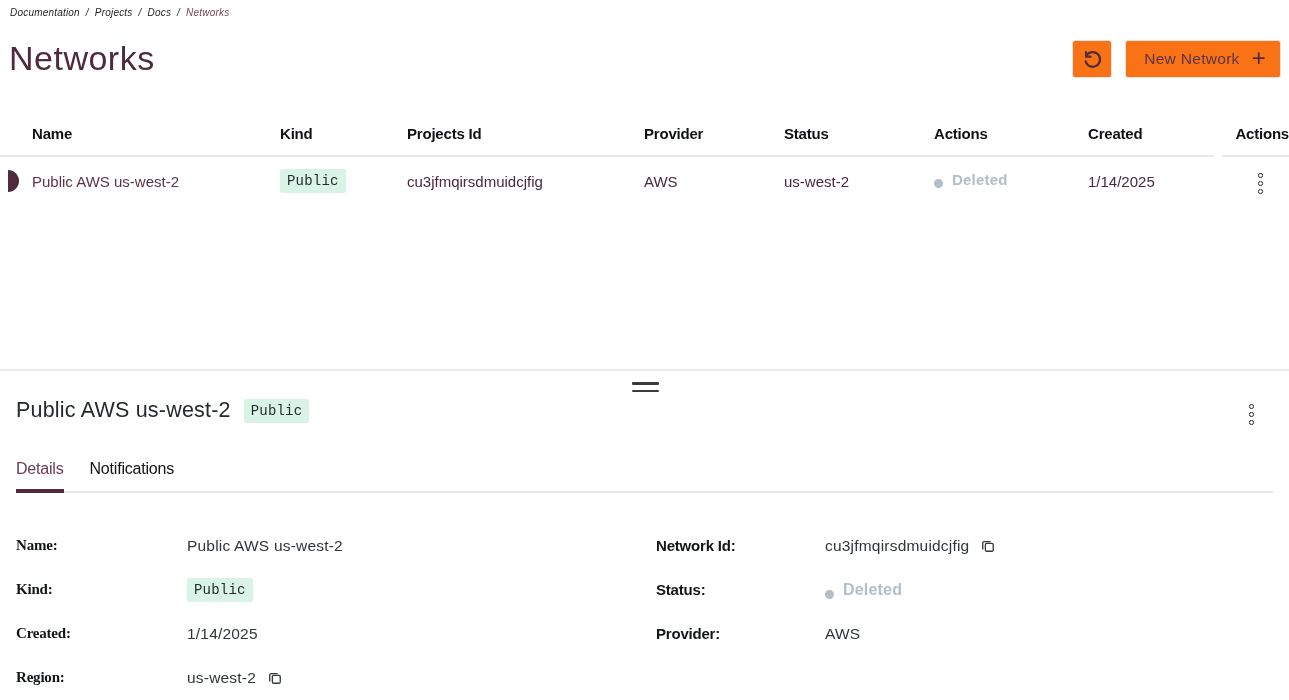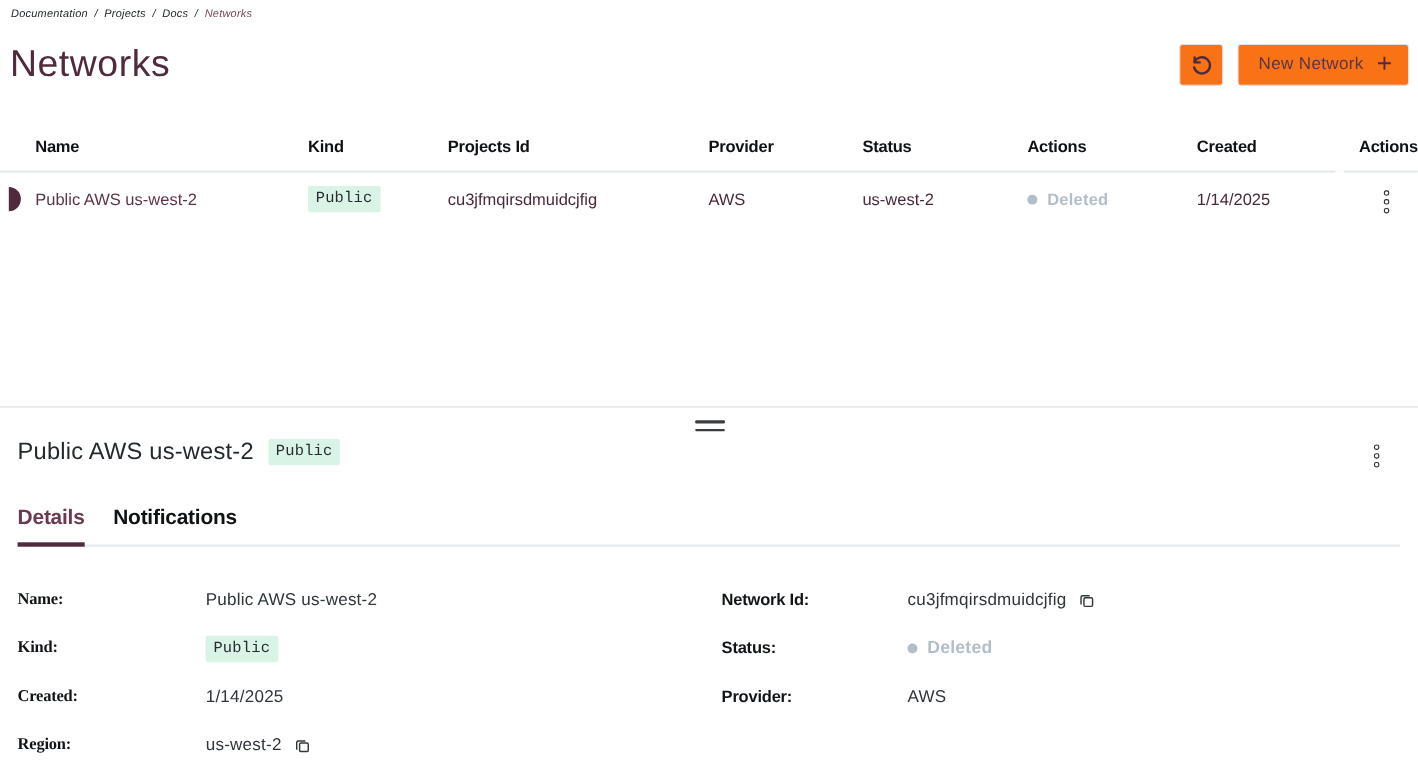--- a/index.html
+++ b/index.html
@@ -35,38 +35,38 @@
   .trow { height:52px; position:relative; font-size:15px; }
   .row-indicator { position:absolute; left:8px; top:15px; width:11px; height:22px;
                    background:#4f2b3d; border-radius:0 11px 11px 0; }
   .cell-name { color:#5e3347; }
   .cell-plain { color:#49283a; }
   .cell-actions { text-align:right; padding-right:22px; }
 
   .badge { display:inline-block; background:#d9f3e7; color:#272c2f; font-size:14px;
            padding:4px 7px; border-radius:2px; letter-spacing:.2px;font-family:Liberation Mono, monospace; }
 
-  .status { display:inline-flex; align-items:center; gap:9px; color:#b2bec8; font-weight:700; letter-spacing:.2px; }
+  .status { display:inline-flex; align-items:flex-end; gap:9px; color:#b2bec8; font-weight:700; letter-spacing:.2px; }
   .status .dot { width:9px; height:9px; border-radius:50%; background:#b2bec8; display:inline-block; }
 
   .kebab { display:inline-flex; flex-direction:column; gap:3px; align-items:center; cursor:pointer; padding:4px; }
   .kebab i { width:5px; height:5px; border:1.6px solid #26292c; border-radius:45%; background:#fff; display:block; }
 
   
   .drawer { position:absolute; top:369px; left:0; width:1289px; height:331px; background:#fff;
             border-top:2px solid #e9ebee; }
   .handle { position:absolute; top:11px; left:632px; width:27px; cursor:row-resize; }
   .handle i { display:block; height:2.6px; background:#3a3d40; margin-bottom:5px; border-radius:1px; }
 
   .drawer-head { position:absolute; top:27px; left:16px; right:16px; display:flex; align-items:center; gap:13px; }
   .drawer-title { font-size:21.5px; font-weight:400; color:#24292d; letter-spacing:.2px; }
   .drawer-kebab { position:absolute; right:15px; top:2px; }
 
   .tabs { position:absolute; top:89px; left:16px; right:16px; border-bottom:2px solid #e7eaed; display:flex; gap:26px; }
-  .tab { font-size:19px; font-weight:700; padding-bottom:13px; cursor:pointer; position:relative; letter-spacing:-.2px; }
+  .tab { font-size:16px; font-weight:400; padding-bottom:13px; cursor:pointer; position:relative; letter-spacing:-.2px; }
   .tab.active { color:#6b3a50; }
   .tab.inactive { color:#101214; }
   .tab.active::after { content:""; position:absolute; left:0; right:0; bottom:-2px; height:4px; background:#4f2b3d; }
 
   .fields { position:absolute; top:160px; left:16px; right:16px; display:flex; }
   .fcol { display:flex; flex-direction:column; gap:15px; }
   .fcol-left { width:640px; }
   .fcol-right { flex:1; }
   .frow { display:flex; align-items:center; min-height:29px; }
   .flabel { font-weight:700; font-size:15px; color:#121517; letter-spacing:-.2px; }

